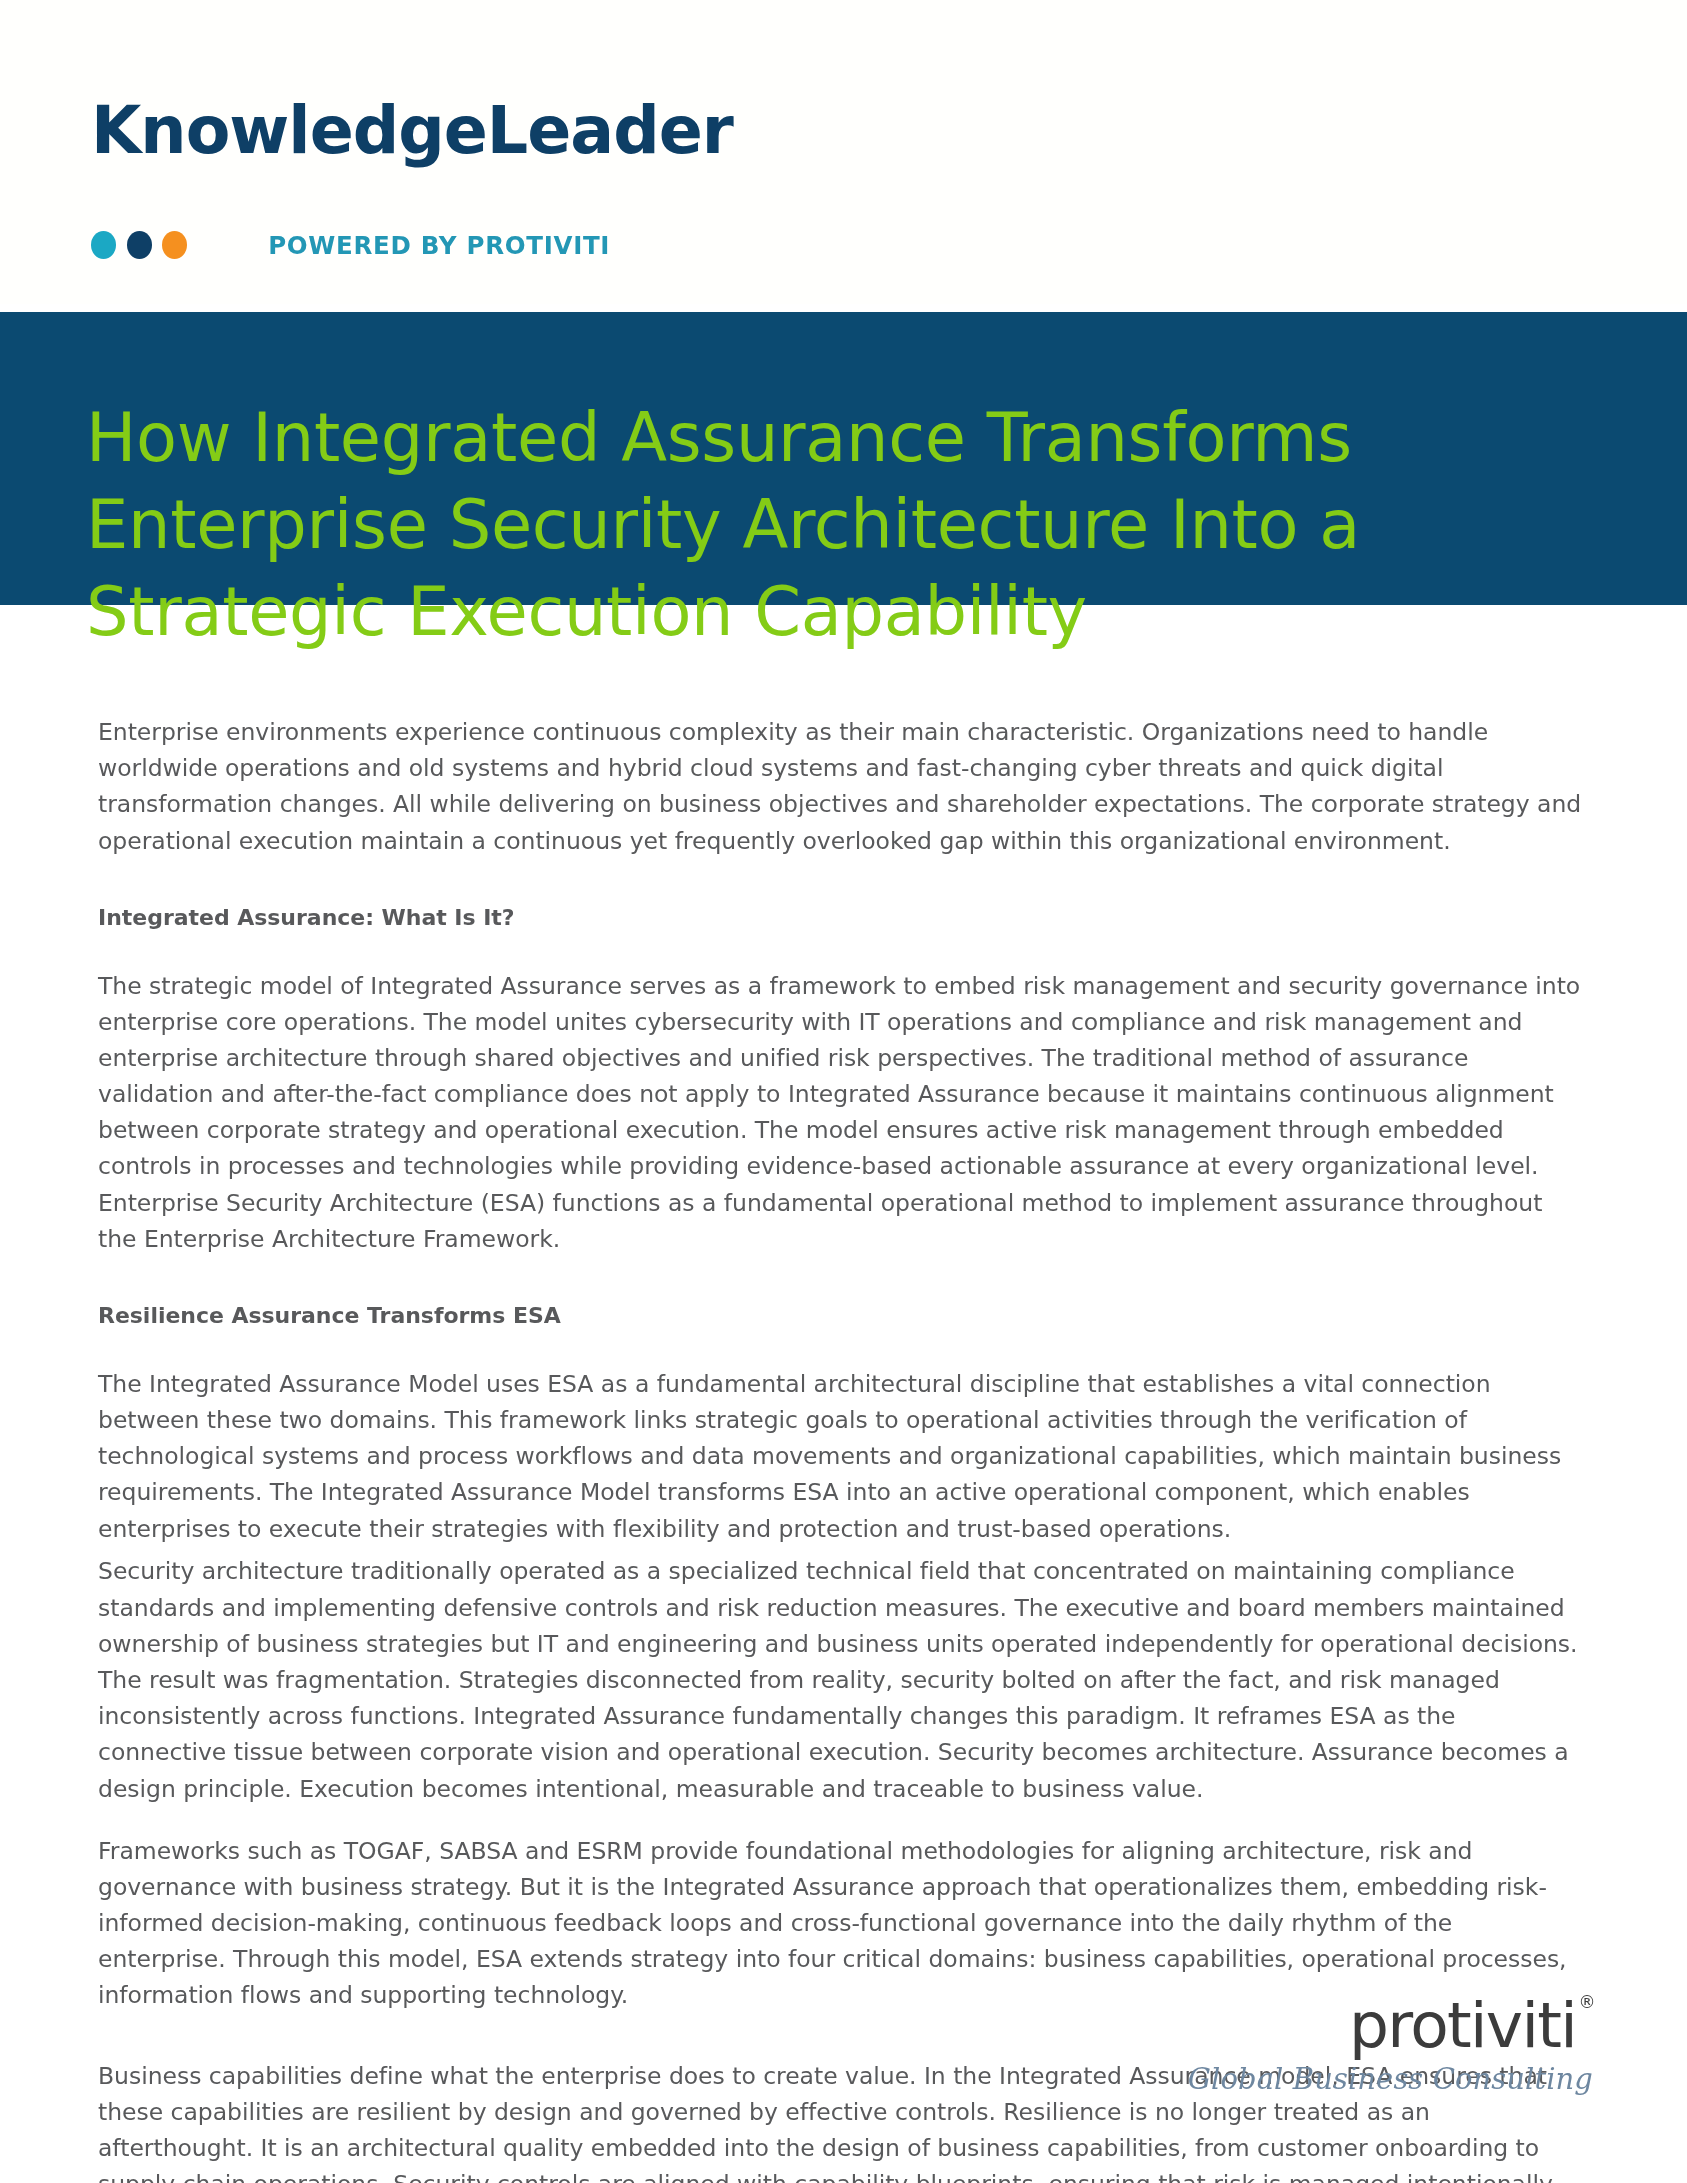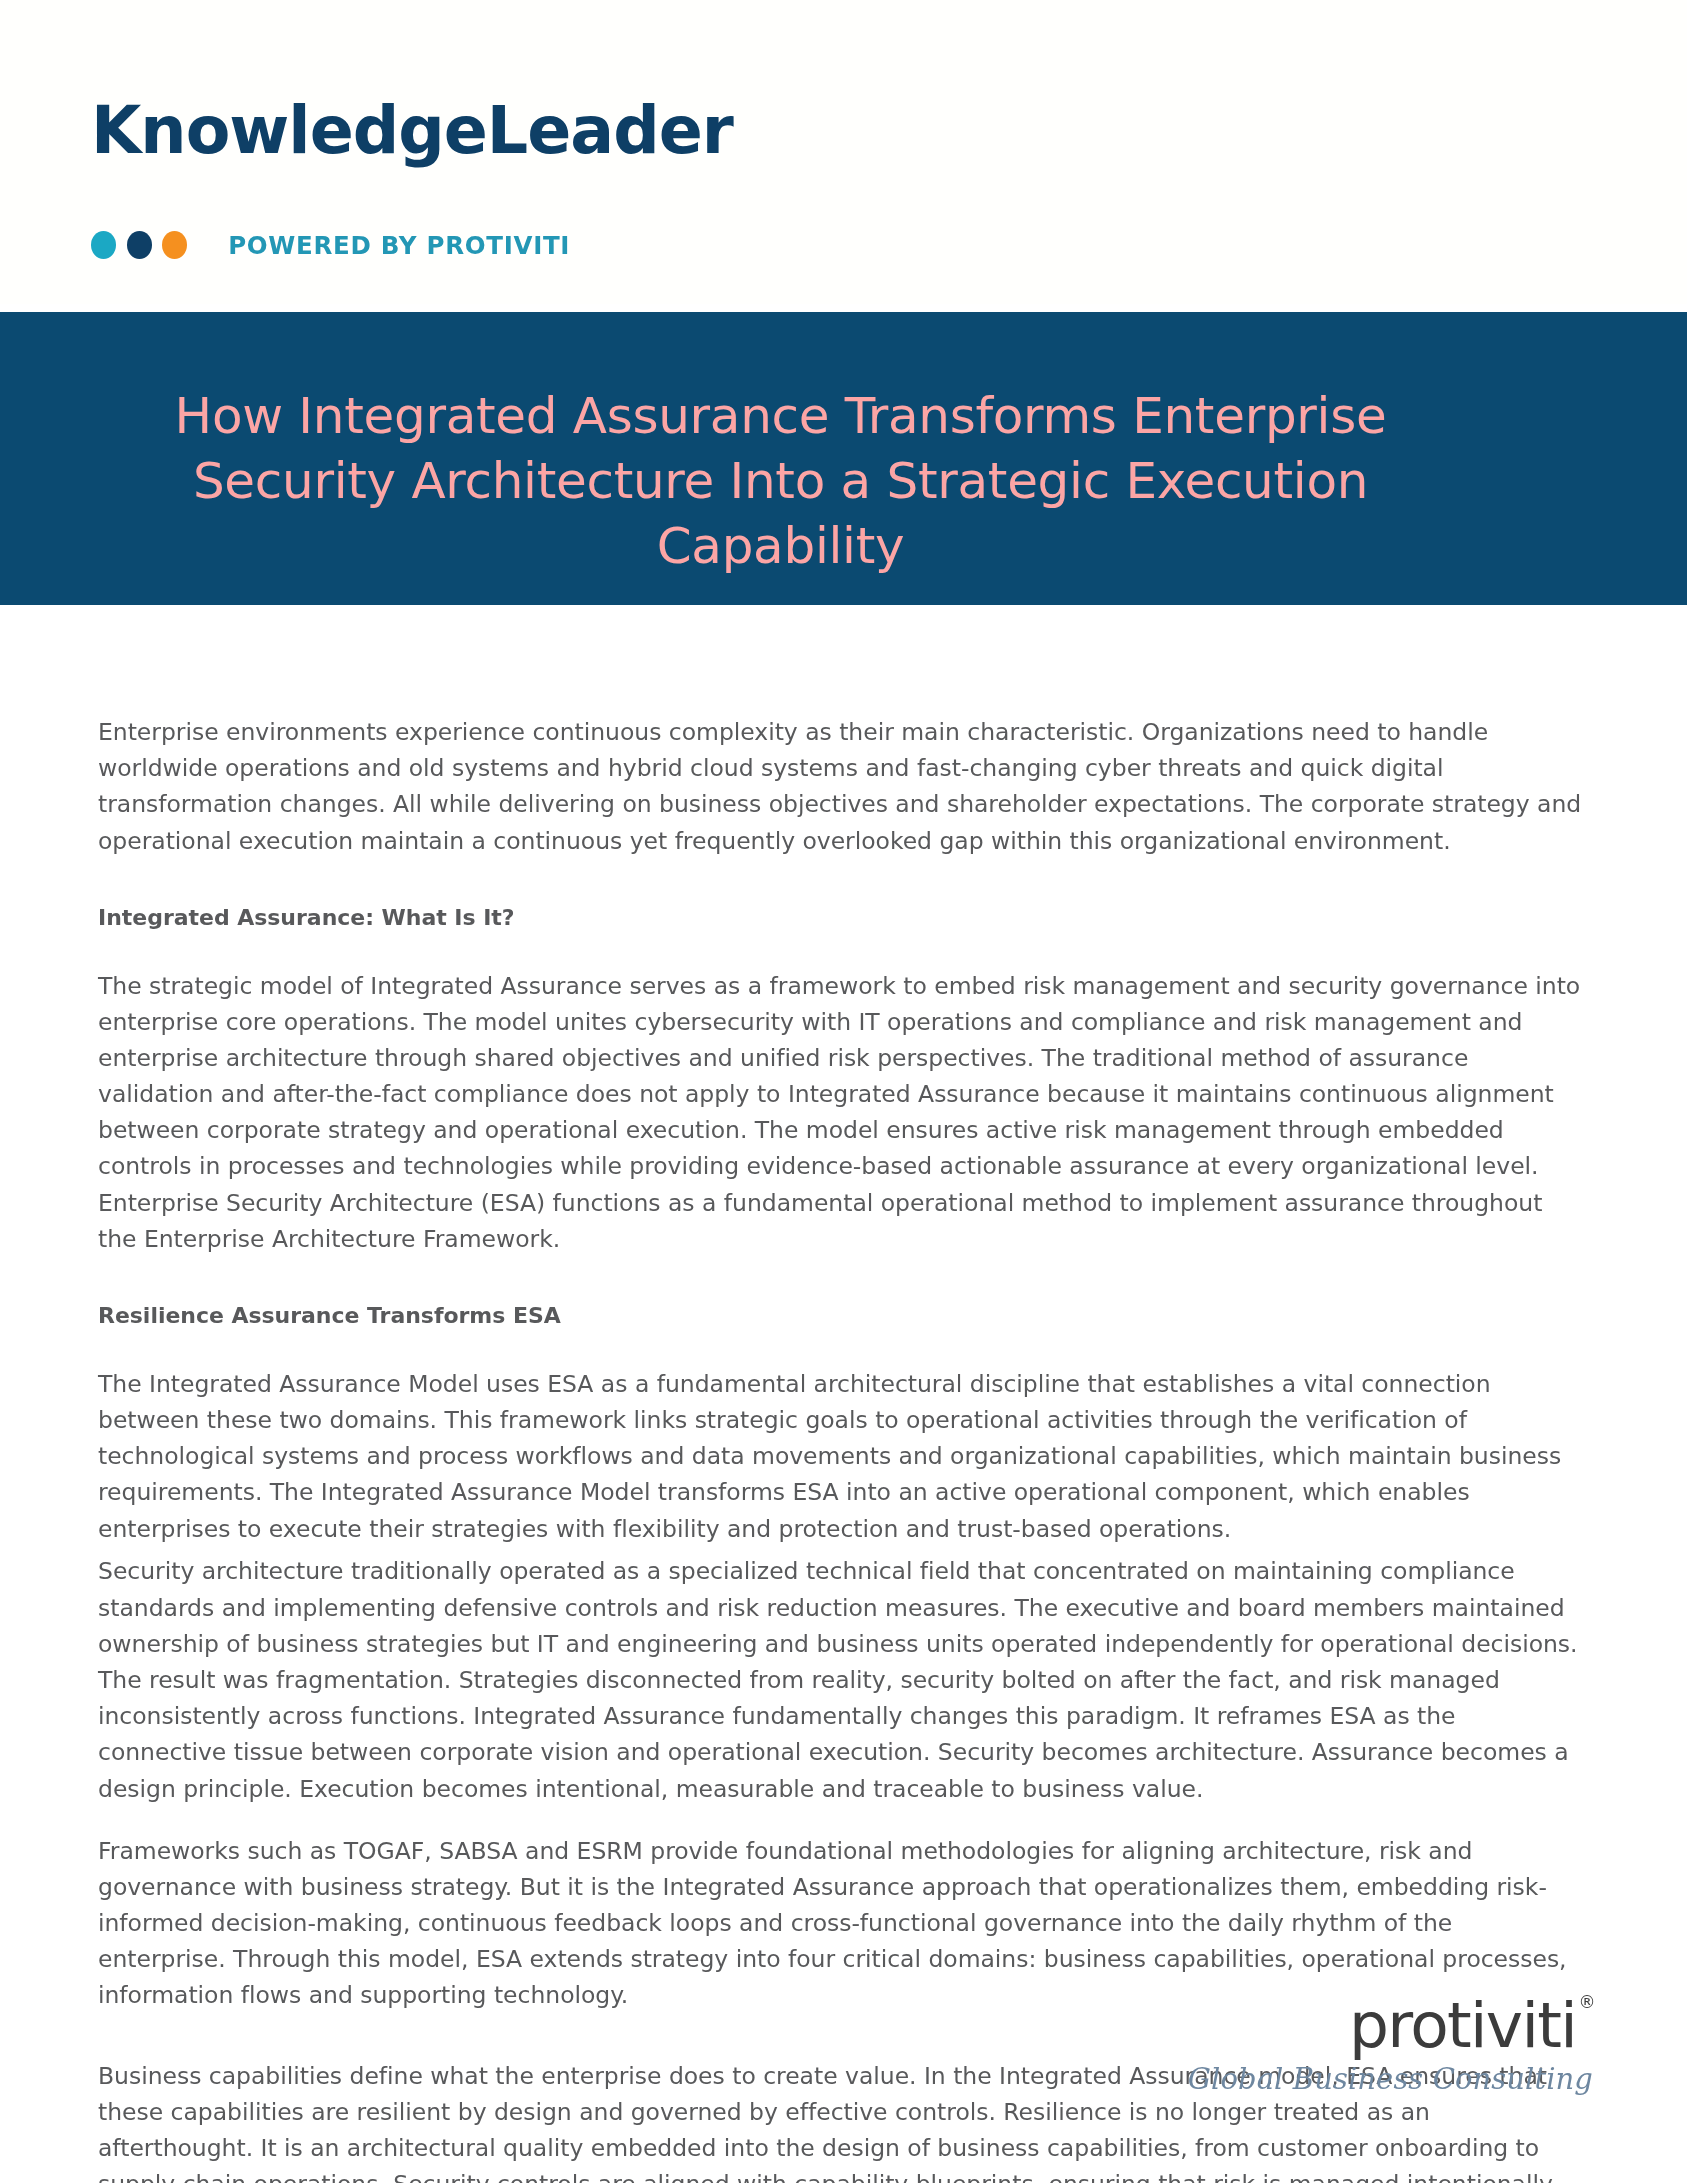--- a/index.html
+++ b/index.html
@@ -44,20 +44,21 @@
     line-height: 1;
     white-space: nowrap;
   }
   .brand-sub {
     position: absolute;
     left: 91px;
     top: 230px;
     display: flex;
     align-items: center;
     height: 30px;
+    gap: 40px;
   }
   .dot-group {
     display: flex;
     align-items: center;
     gap: 10.6px;
   }
   .dot {
     width: 25px;
     height: 28px;
     border-radius: 50%;
@@ -84,27 +85,26 @@
     width: 1687px;
     height: 293px;
     background: #0B4A71;
     box-sizing: border-box;
   }
   .banner-title {
     position: absolute;
     left: 86px;
     top: 38px;
     width: 1389px;
-    color: #fca5a5;
-    font-family: "DejaVu Sans", sans-serif;
-    font-size: 50px;
+    color: #84cc16;
+    font-family: "DejaVu Sans", sans-serif;
+    font-size: 67px;
     font-weight: 400;
     line-height: 1.30;
     letter-spacing: -0.3px;
-    text-align: center;
   }
 
   
   .content {
     position: absolute;
     left: 98px;
     top: 688px;
     width: 1489px;
   }
   .para {

